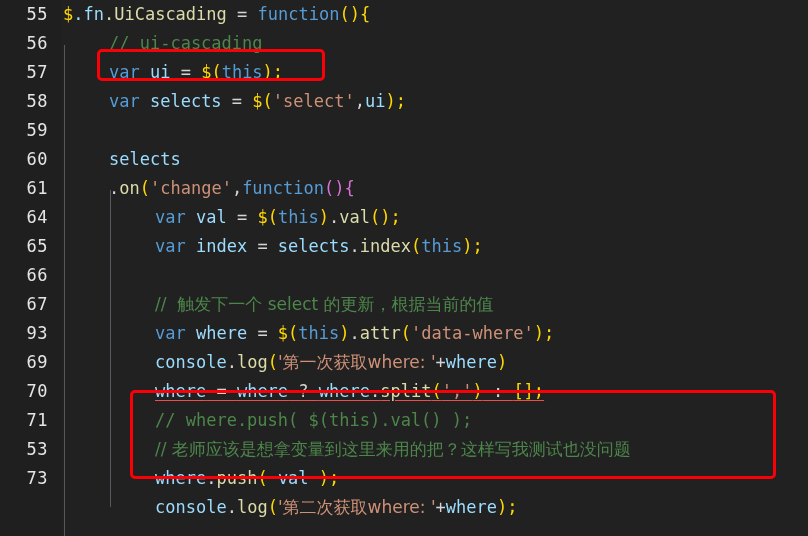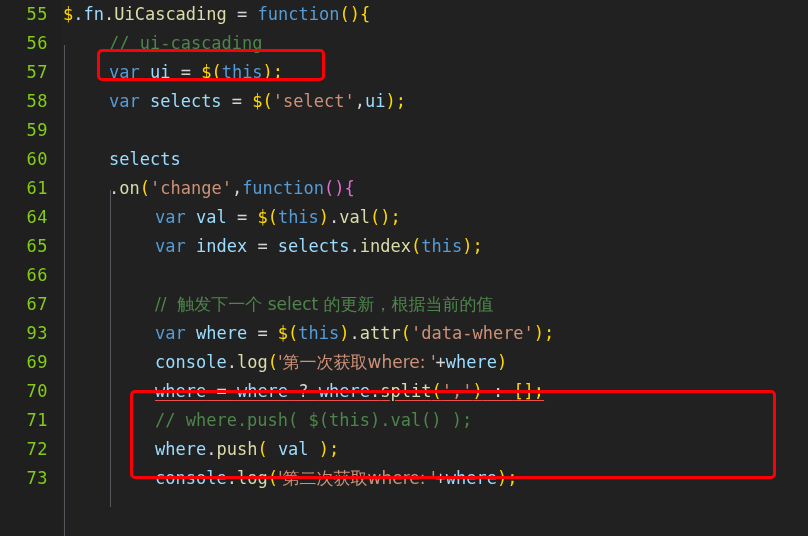--- a/index.html
+++ b/index.html
@@ -25,21 +25,21 @@
     width: 62px;
     height: 536px;
     background: #1f1f1f;
     box-sizing: border-box;
   }
   #gutter .ln {
     height: 29px;
     line-height: 29px;
     text-align: right;
     padding-right: 14px;
-    color: #84cc16;
+    color: #e5e5e5;
     font-size: 17px;
     font-family: "DejaVu Sans Mono", "Liberation Mono", monospace;
     letter-spacing: 0.5px;
   }
   
   #code {
     position: absolute;
     left: 62px;
     top: 0;
     right: 0;
@@ -95,21 +95,21 @@
     <div class="ln">60</div>
     <div class="ln">61</div>
     <div class="ln">64</div>
     <div class="ln">65</div>
     <div class="ln">66</div>
     <div class="ln">67</div>
     <div class="ln">93</div>
     <div class="ln">69</div>
     <div class="ln">70</div>
     <div class="ln">71</div>
-    <div class="ln">72</div>
+    <div class="ln">53</div>
     <div class="ln">73</div>
   </div>
 
   <div id="code">
 
     <div class="line"><span style="display:inline-block;width:0px"></span><span class="pun">$</span><span class="var">.fn</span><span class="fn">.UiCascading</span><span class="op"> = </span><span class="blue">function</span><span class="pun">(){</span></div>
 
     <div class="line"><span style="display:inline-block;width:46px"></span><span class="c">// ui-cascading</span></div>
 
     <div class="line"><span style="display:inline-block;width:46px"></span><span class="kw">var</span><span class="var"> ui </span><span class="op">= </span><span class="pun">$</span><span class="pun">(</span><span class="blue">this</span><span class="pun">);</span></div>
@@ -131,20 +131,21 @@
     <div class="line"><span style="display:inline-block;width:92px"></span><span class="c cjk">//  触发下一个 select 的更新，根据当前的值</span></div>
 
     <div class="line"><span style="display:inline-block;width:92px"></span><span class="kw">var</span><span class="var"> where </span><span class="op">= </span><span class="pun">$</span><span class="pun">(</span><span class="blue">this</span><span class="pun">)</span><span class="op">.</span><span class="fn">attr</span><span class="pun">(</span><span class="str">'data-where'</span><span class="pun">);</span></div>
 
     <div class="line"><span style="display:inline-block;width:92px"></span><span class="var">console</span><span class="op">.</span><span class="fn">log</span><span class="pun">(</span><span class="str cjk">'第一次获取where: '</span><span class="op">+</span><span class="var">where</span><span class="pun">)</span></div>
 
     <div class="line ul"><span style="display:inline-block;width:92px;text-decoration:none"></span><span class="var">where</span><span class="op"> = </span><span class="var">where</span><span class="op"> ? </span><span class="var">where</span><span class="op">.</span><span class="fn">split</span><span class="pun">(</span><span class="str">','</span><span class="pun">)</span><span class="op"> : </span><span class="pun">[];</span></div>
 
     <div class="line"><span style="display:inline-block;width:92px"></span><span class="c">// where.push( $(this).val() );</span></div>
 
+    <div class="line"><span style="display:inline-block;width:92px"></span><span class="c cjk">// 老师应该是想拿变量到这里来用的把？这样写我测试也没问题</span></div>
 
     <div class="line"><span style="display:inline-block;width:92px"></span><span class="var">where</span><span class="op">.</span><span class="fn">push</span><span class="pun">( </span><span class="var">val</span><span class="pun"> );</span></div>
 
     <div class="line"><span style="display:inline-block;width:92px"></span><span class="var">console</span><span class="op">.</span><span class="fn">log</span><span class="pun">(</span><span class="str cjk">'第二次获取where: '</span><span class="op">+</span><span class="var">where</span><span class="pun">);</span></div>
 
     <div class="line"></div>
 
     <div class="guide" style="left:2px;top:45px;height:491px;"></div>
     <div class="guide" style="left:48px;top:190px;height:317px;"></div>
   </div>

